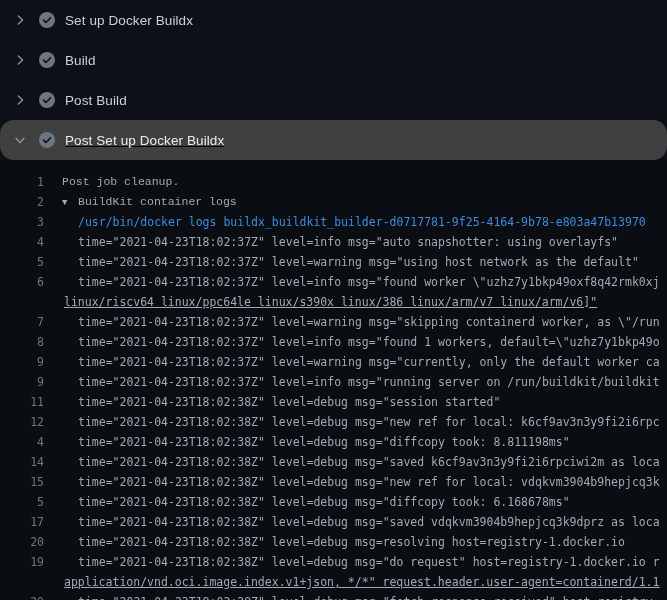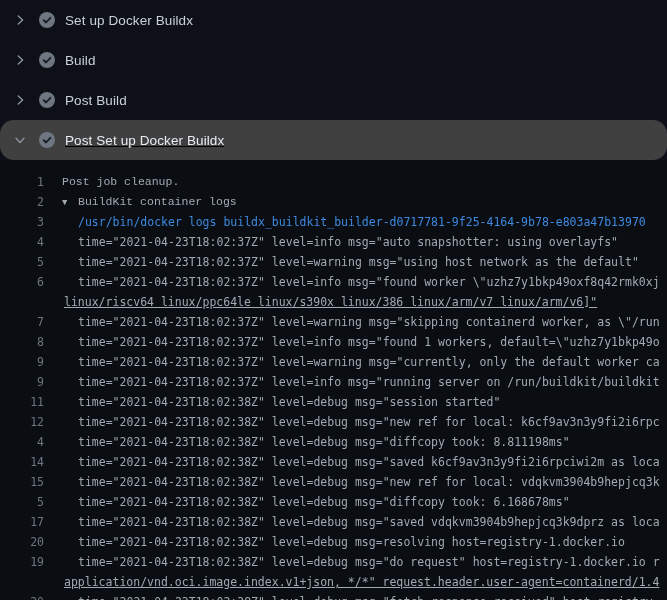--- a/index.html
+++ b/index.html
@@ -127,16 +127,16 @@
       <div class="log-line"><span class="num">9</span><span class="txt ind2">time="2021-04-23T18:02:37Z" level=info msg="running server on /run/buildkit/buildkit</span></div>
       <div class="log-line"><span class="num">11</span><span class="txt ind2">time="2021-04-23T18:02:38Z" level=debug msg="session started"</span></div>
       <div class="log-line"><span class="num">12</span><span class="txt ind2">time="2021-04-23T18:02:38Z" level=debug msg="new ref for local: k6cf9av3n3y9fi2i6rpc</span></div>
       <div class="log-line"><span class="num">4</span><span class="txt ind2">time="2021-04-23T18:02:38Z" level=debug msg="diffcopy took: 8.811198ms"</span></div>
       <div class="log-line"><span class="num">14</span><span class="txt ind2">time="2021-04-23T18:02:38Z" level=debug msg="saved k6cf9av3n3y9fi2i6rpciwi2m as loca</span></div>
       <div class="log-line"><span class="num">15</span><span class="txt ind2">time="2021-04-23T18:02:38Z" level=debug msg="new ref for local: vdqkvm3904b9hepjcq3k</span></div>
       <div class="log-line"><span class="num">5</span><span class="txt ind2">time="2021-04-23T18:02:38Z" level=debug msg="diffcopy took: 6.168678ms"</span></div>
       <div class="log-line"><span class="num">17</span><span class="txt ind2">time="2021-04-23T18:02:38Z" level=debug msg="saved vdqkvm3904b9hepjcq3k9dprz as loca</span></div>
       <div class="log-line"><span class="num">20</span><span class="txt ind2">time="2021-04-23T18:02:38Z" level=debug msg=resolving host=registry-1.docker.io</span></div>
       <div class="log-line"><span class="num">19</span><span class="txt ind2">time="2021-04-23T18:02:38Z" level=debug msg="do request" host=registry-1.docker.io r</span></div>
-      <div class="log-line"><span class="num"></span><span class="txt cont">application/vnd.oci.image.index.v1+json, */*" request.header.user-agent=containerd/1.4</span></div>
+      <div class="log-line"><span class="num"></span><span class="txt cont">application/vnd.oci.image.index.v1+json, */*" request.header.user-agent=containerd/1.1</span></div>
       <div class="log-line"><span class="num">20</span><span class="txt ind2">time="2021-04-23T18:02:38Z" level=debug msg="fetch response received" host=registry-</span></div>
     </div>
 </div>
 
 </body></html>

